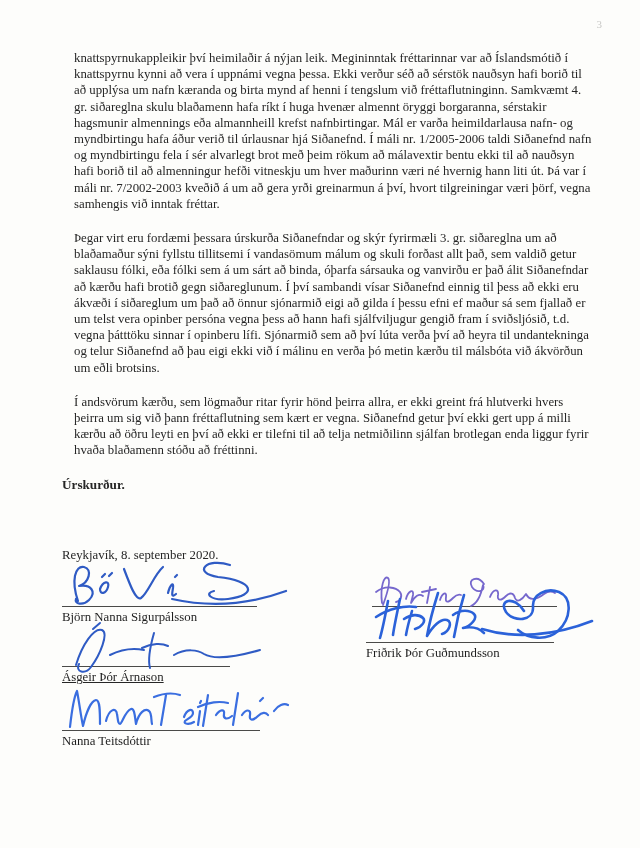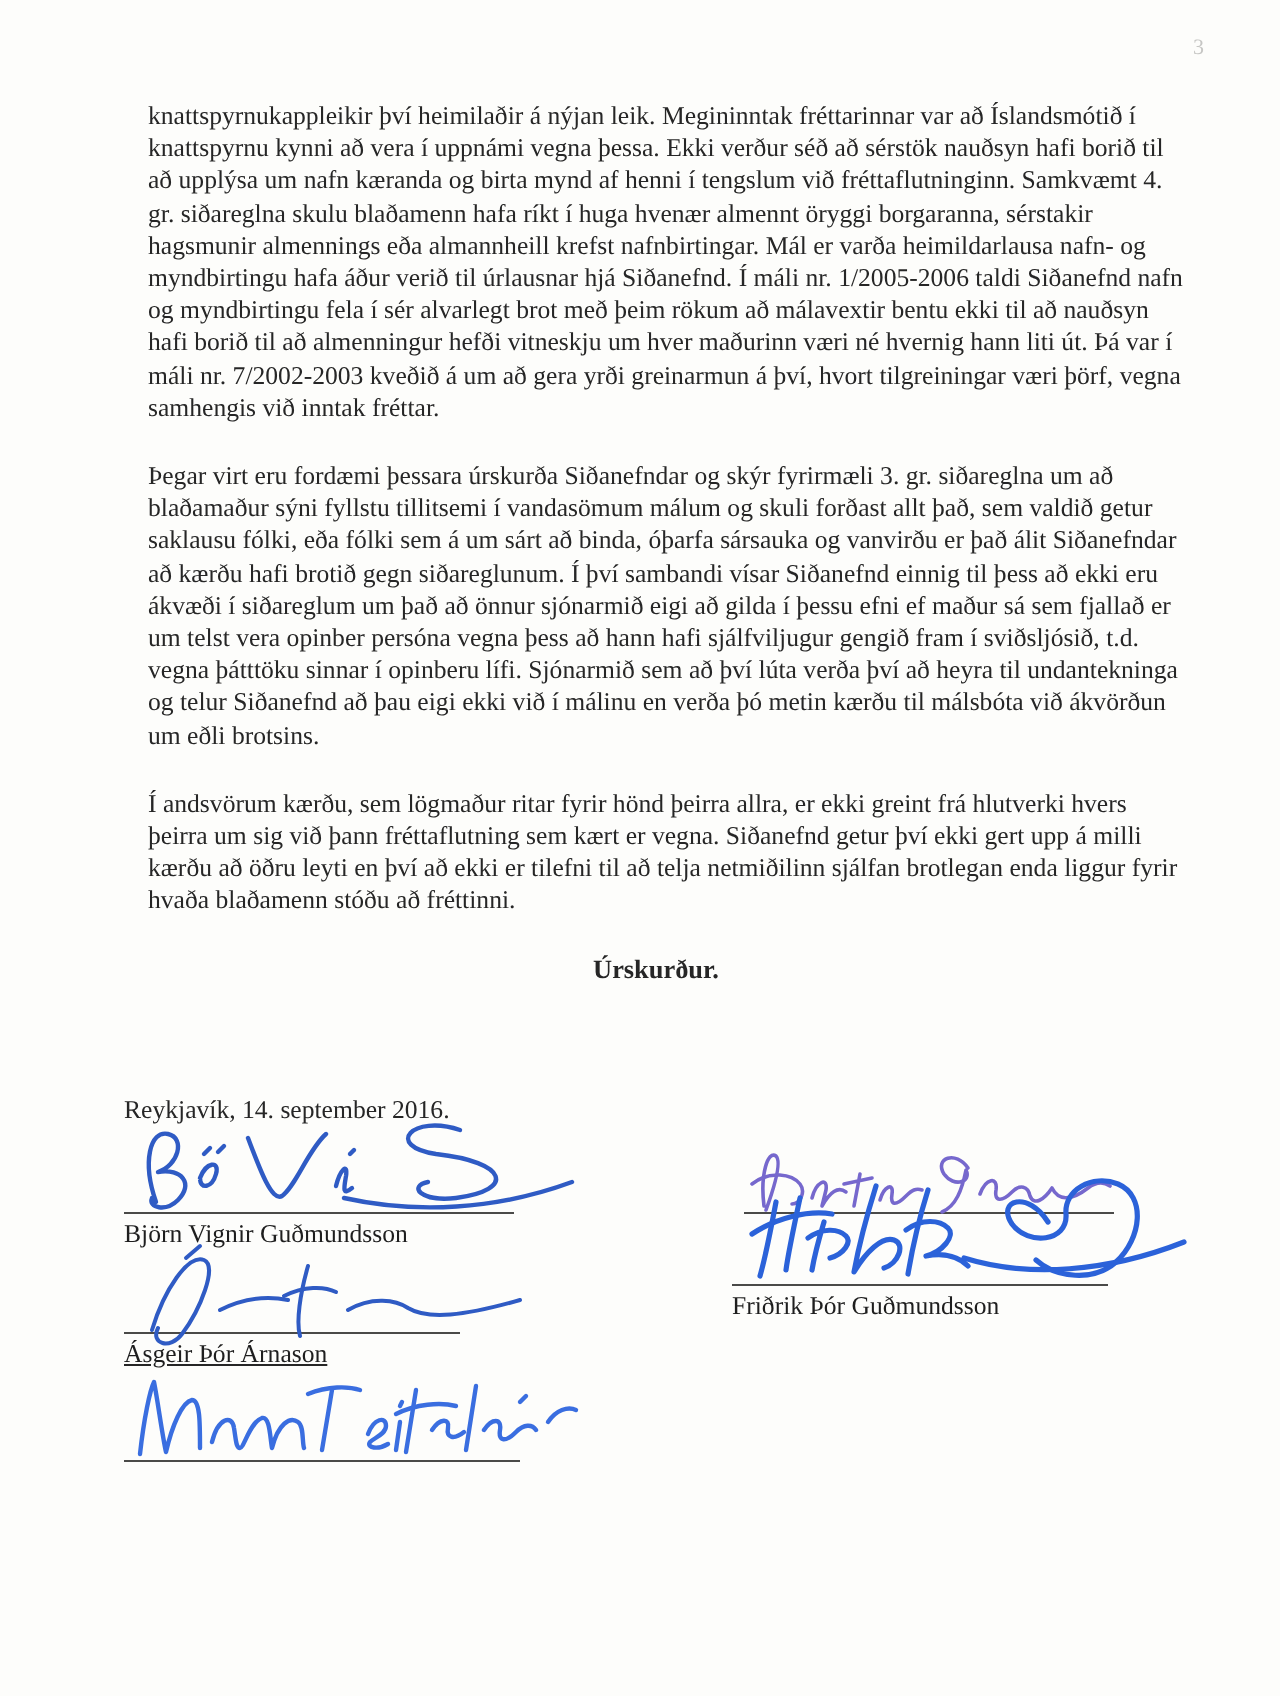--- a/index.html
+++ b/index.html
@@ -13,21 +13,21 @@
   }
   .page-number {
     position:absolute; top:18px; right:38px;
     font-size:11px; color:#9a9a98; opacity:.55;
   }
   .body-text {
     position:absolute; left:62px; top:50px; width:532px;
     font-size:12.8px; line-height:16.2px; text-align:left;
   }
   .body-text p { margin:0 0 18px 12px; }
-  .ruling-heading { font-weight:bold; margin:14px 0 8px 0 !important; font-size:13.2px;text-align:center; }
+  .ruling-heading { font-weight:bold; margin:14px 0 8px 0 !important; font-size:13.2px; }
   .dateline {
     position:absolute; left:62px; top:548px;
     font-size:12.8px;
   }
   .sigblock { position:absolute; }
   .sigblock svg { display:block; margin-bottom:-7px; }
   .sigblock svg path { fill:none; stroke-linecap:round; stroke-linejoin:round; }
   .sigline { border-top:1px solid #4a4a48; height:0; }
   .signame { font-size:12.8px; color:#1e1e1e; padding-top:3px; white-space:nowrap; }
 </style>
@@ -38,35 +38,35 @@
 
   <div class="page-number">3</div>
 
   <div class="body-text">
     <p>knattspyrnukappleikir því heimilaðir á nýjan leik. Megininntak fréttarinnar var að Íslandsmótið í knattspyrnu kynni að vera í uppnámi vegna þessa.  Ekki verður séð að sérstök nauðsyn hafi borið til að upplýsa um nafn kæranda og birta mynd af henni í tengslum við fréttaflutninginn. Samkvæmt 4. gr. siðareglna skulu blaðamenn hafa ríkt í huga hvenær almennt öryggi borgaranna, sérstakir hagsmunir almennings eða almannheill krefst nafnbirtingar. Mál er varða heimildarlausa nafn- og myndbirtingu hafa áður verið til úrlausnar hjá Siðanefnd. Í máli nr. 1/2005-2006 taldi Siðanefnd nafn og myndbirtingu fela í sér alvarlegt brot með þeim rökum að málavextir bentu ekki til að nauðsyn hafi borið til að almenningur hefði vitneskju um hver maðurinn væri né hvernig hann liti út. Þá var í máli nr. 7/2002-2003 kveðið á um að gera yrði greinarmun á því, hvort tilgreiningar væri þörf, vegna samhengis við inntak fréttar.</p>
     <p>Þegar virt eru fordæmi þessara úrskurða Siðanefndar og skýr fyrirmæli 3. gr. siðareglna um að blaðamaður sýni fyllstu tillitsemi í vandasömum málum og skuli forðast allt það, sem valdið getur saklausu fólki, eða fólki sem á um sárt að binda, óþarfa sársauka og vanvirðu er það álit Siðanefndar að kærðu hafi brotið gegn siðareglunum. Í því sambandi vísar Siðanefnd einnig til þess að ekki eru ákvæði í siðareglum um það að önnur sjónarmið eigi að gilda í þessu efni ef maður sá sem fjallað er um telst vera opinber persóna vegna þess að hann hafi sjálfviljugur gengið fram í sviðsljósið, t.d. vegna þátttöku sinnar í opinberu lífi.  Sjónarmið sem að því lúta verða því að heyra til undantekninga og telur Siðanefnd að þau eigi ekki við í málinu en verða þó metin kærðu til málsbóta við ákvörðun um eðli brotsins.</p>
     <p>Í andsvörum kærðu, sem lögmaður ritar fyrir hönd þeirra allra, er ekki greint frá hlutverki hvers þeirra um sig við þann fréttaflutning sem kært er vegna. Siðanefnd getur því ekki gert upp á milli kærðu að öðru leyti en því að ekki er tilefni til að telja netmiðilinn sjálfan brotlegan enda liggur fyrir hvaða blaðamenn stóðu að fréttinni.</p>
     <p class="ruling-heading">Úrskurður.</p>
   </div>
 
-  <div class="dateline">Reykjavík, 14. september 2016.</div>
+  <div class="dateline">Reykjavík, 8. september 2020.</div>
 
   <div class="sigblock" style="left:62px; top:555px; width:200px;">
     <svg width="228" height="58" viewBox="0 0 228 58" stroke-width="2.2" stroke="#2f5bc4">
       <path d="M16,46 C9,26 13,10 22,12 C31,14 27,28 17,31 C29,29 35,37 27,45 C21,51 12,49 14,44"></path>
       <path d="M38,34 C41,26 48,25 46,32 C44,39 38,40 38,34"></path>
       <path d="M40,22 l3,-3 M47,21 l3,-3"></path>
       <path d="M62,14 C68,30 74,46 79,43 C86,38 92,20 101,12"></path>
       <path d="M106,38 C108,30 112,26 111,33 C110,39 109,43 114,39"></path>
       <path d="M113,22 l2,-2"></path>
       <path d="M168,10 C144,2 130,18 156,22 C192,26 196,40 166,44 C148,46 142,38 152,36"></path>
       <path d="M110,44 C146,52 186,50 224,36"></path>
     </svg>
     <div class="sigline" style="width:195px;"></div>
-    <div class="signame">Björn Vignir Guðmundsson</div>
+    <div class="signame">Björn Nanna Sigurpálsson</div>
   </div>
 
   <div class="sigblock" style="left:372px; top:567px; width:188px;">
     <svg width="188" height="46" viewBox="0 0 188 46" stroke-width="1.8" stroke="#7668cd">
       <path d="M10,36 C8,20 12,8 16,11 C19,14 15,27 11,38"></path>
       <path d="M4,25 C13,18 24,20 28,25 C31,29 28,35 24,35"></path>
       <path d="M34,32 C36,24 42,21 41,28 L39,36 C43,29 47,26 51,29"></path>
       <path d="M58,20 L55,36 M50,25 L64,22"></path>
       <path d="M68,33 C70,26 75,24 74,30 C73,36 76,36 81,31 C84,28 86,27 89,28"></path>
       <path d="M112,17 C106,8 95,12 100,20 C105,27 114,24 111,18 C109,28 106,36 99,39"></path>
@@ -113,15 +113,16 @@
       <path d="M138,30 L136,44 M138,22 L139,20"></path>
       <path d="M146,14 L141,45"></path>
       <path d="M136,26 C146,21 158,20 166,22"></path>
       <path d="M154,34 C158,28 163,28 162,33 C161,38 165,39 170,35"></path>
       <path d="M176,12 L171,44"></path>
       <path d="M180,34 C184,28 189,28 188,34 C187,40 191,40 196,35 C200,31 204,31 206,34"></path>
       <path d="M212,30 C216,24 222,22 226,24"></path>
       <path d="M198,20 L201,17"></path>
     </svg>
     <div class="sigline" style="width:198px;"></div>
+    <div class="signame">Nanna Teitsdóttir</div>
   </div>
 
 </div>
 
 </body></html>

